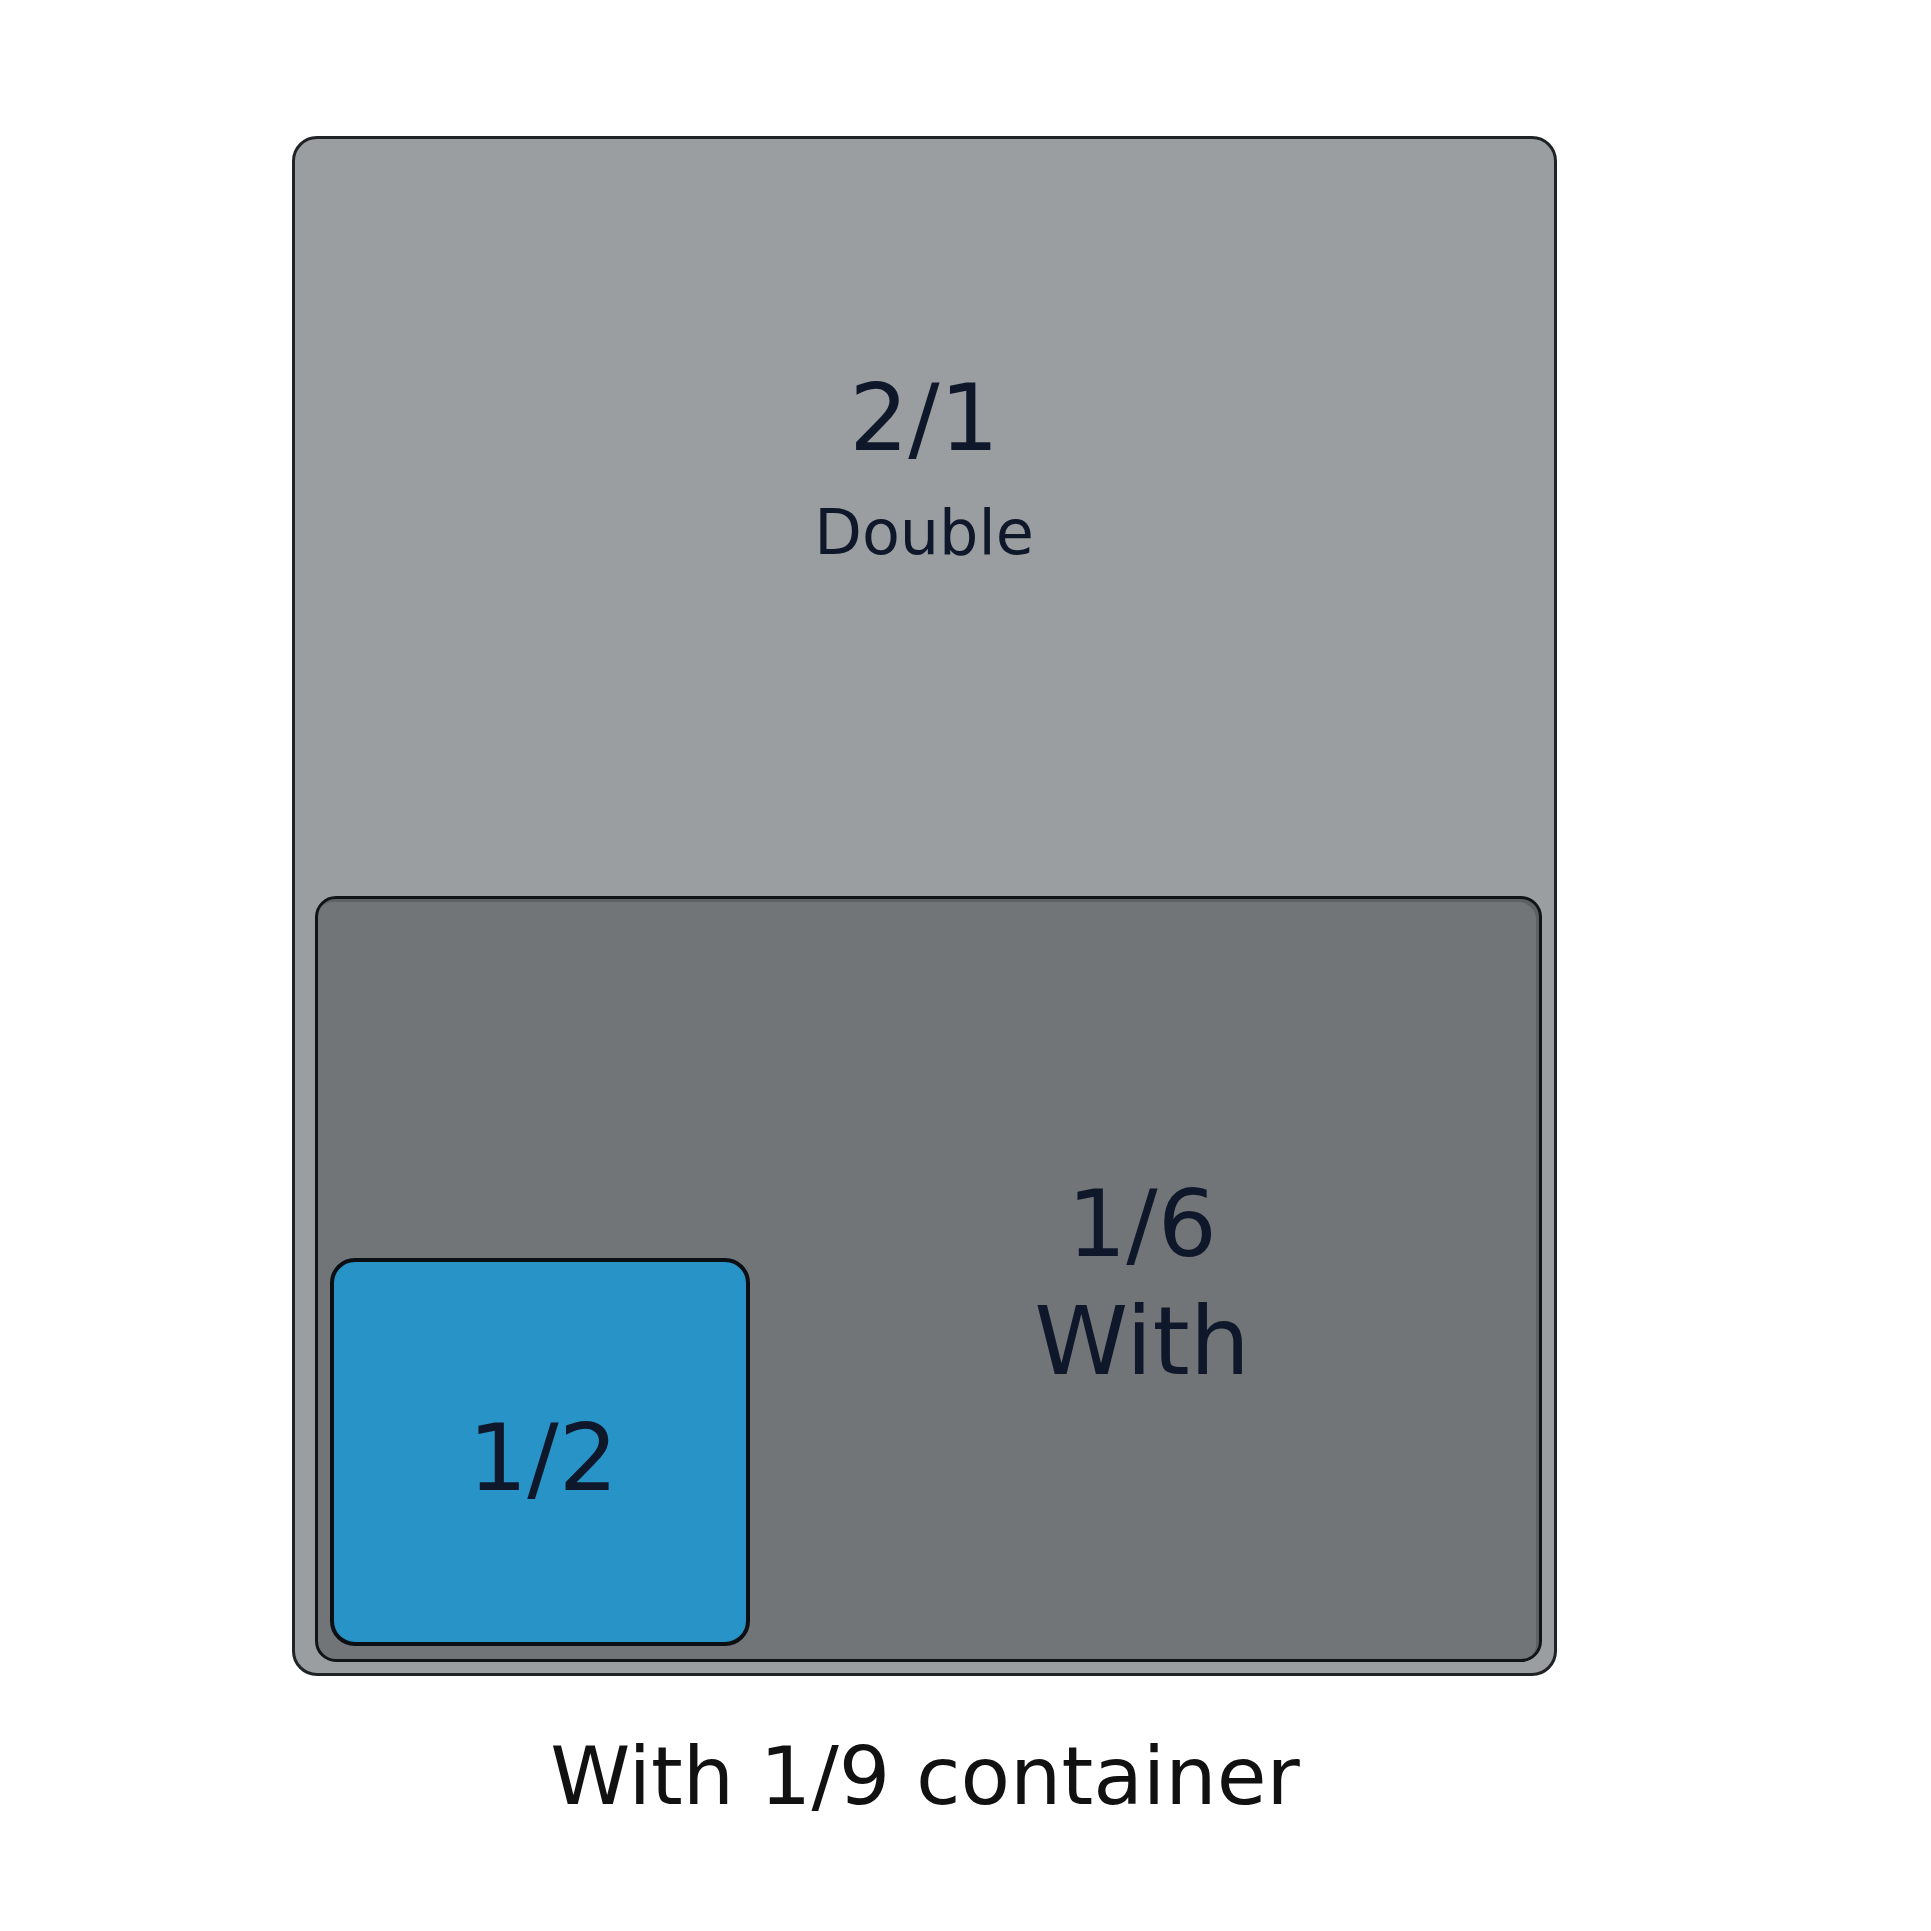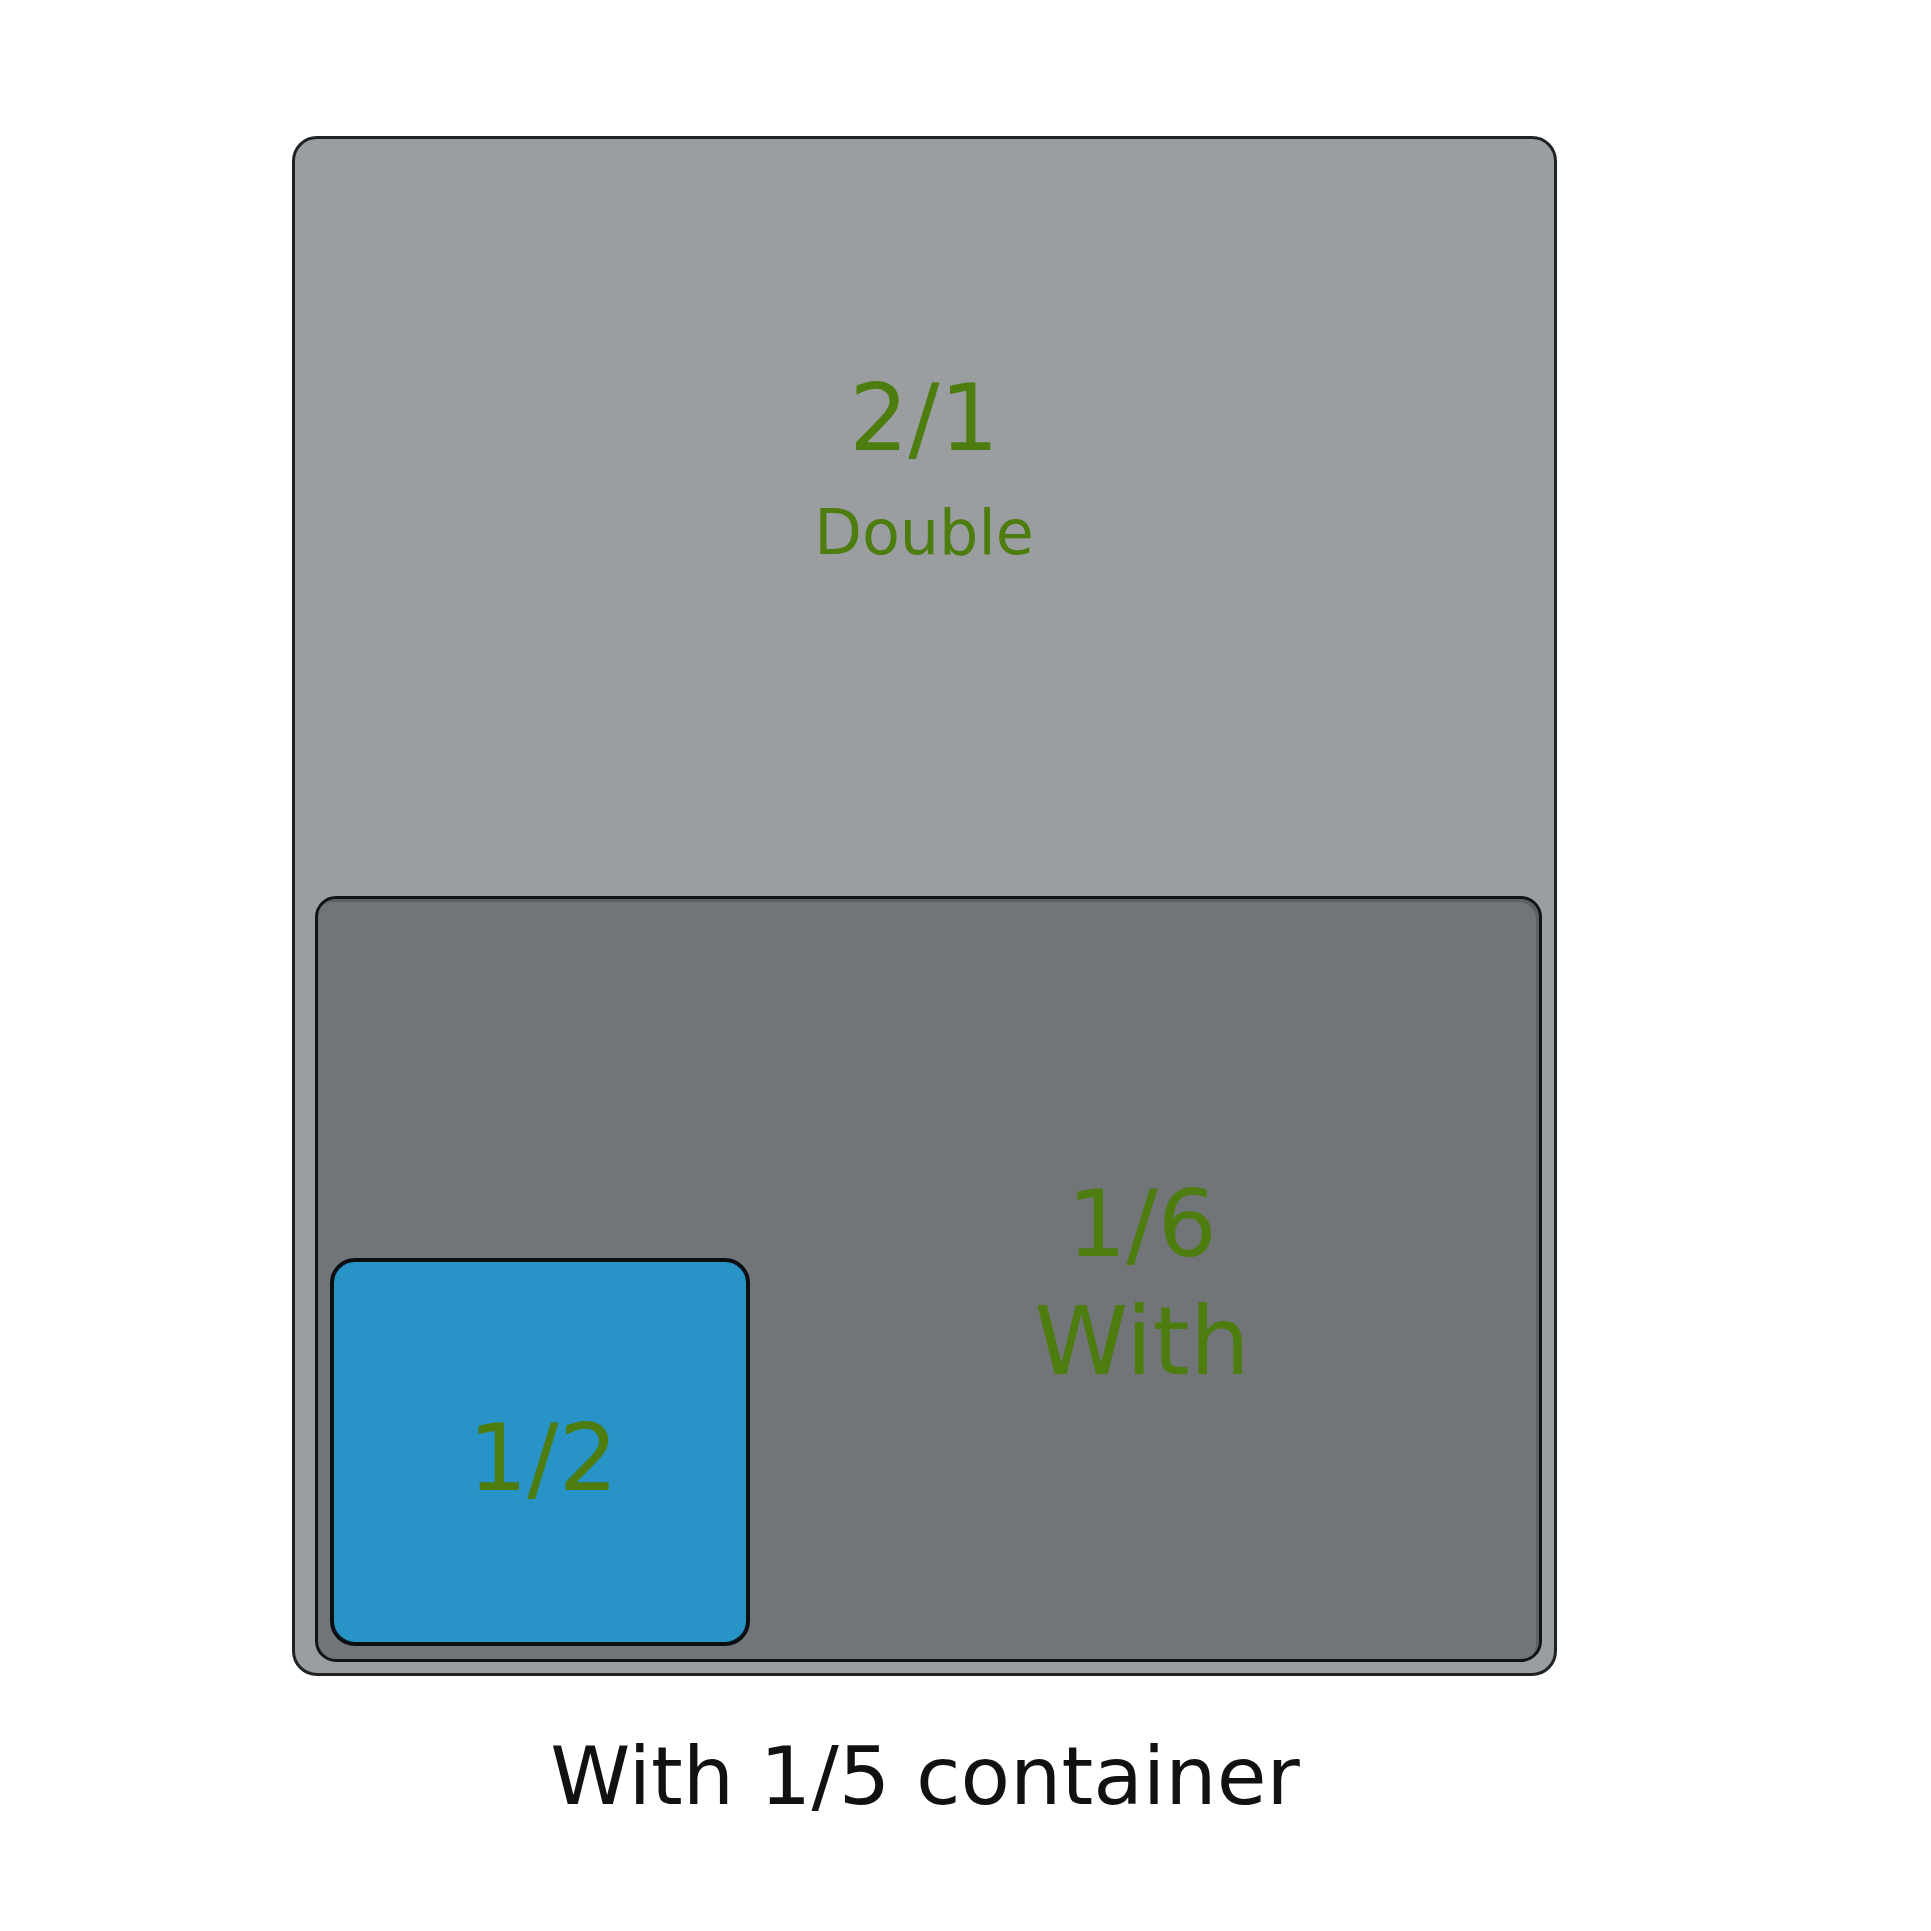--- a/index.html
+++ b/index.html
@@ -43,21 +43,21 @@
       top: 1258px;
       width: 420px;
       height: 388px;
       box-sizing: border-box;
       border: 4.8px solid #0a0f14;
       border-radius: 25px;
       background: #2793c6;
     }
     .label {
       position: absolute;
-      color: #4d7c0f;
+      color: #0f172a;
       text-align: center;
       white-space: nowrap;
       transform: translateX(-50%);
       line-height: 1;
     }
     .lbl-double-frac {
       left: 924px;
       top: 372px;
       font-size: 93px;
     }
@@ -101,14 +101,14 @@
 <div class="label lbl-double-name">Double</div>
 
 <div class="inner-pan"></div>
 
 <div class="label lbl-full-frac">1/6</div>
 <div class="label lbl-full-name">With</div>
 
 <div class="small-pan"></div>
 <div class="label lbl-sixth">1/2</div>
 
-<div class="caption">With 1/5 container</div>
+<div class="caption">With 1/9 container</div>
 
 
 </body></html>

